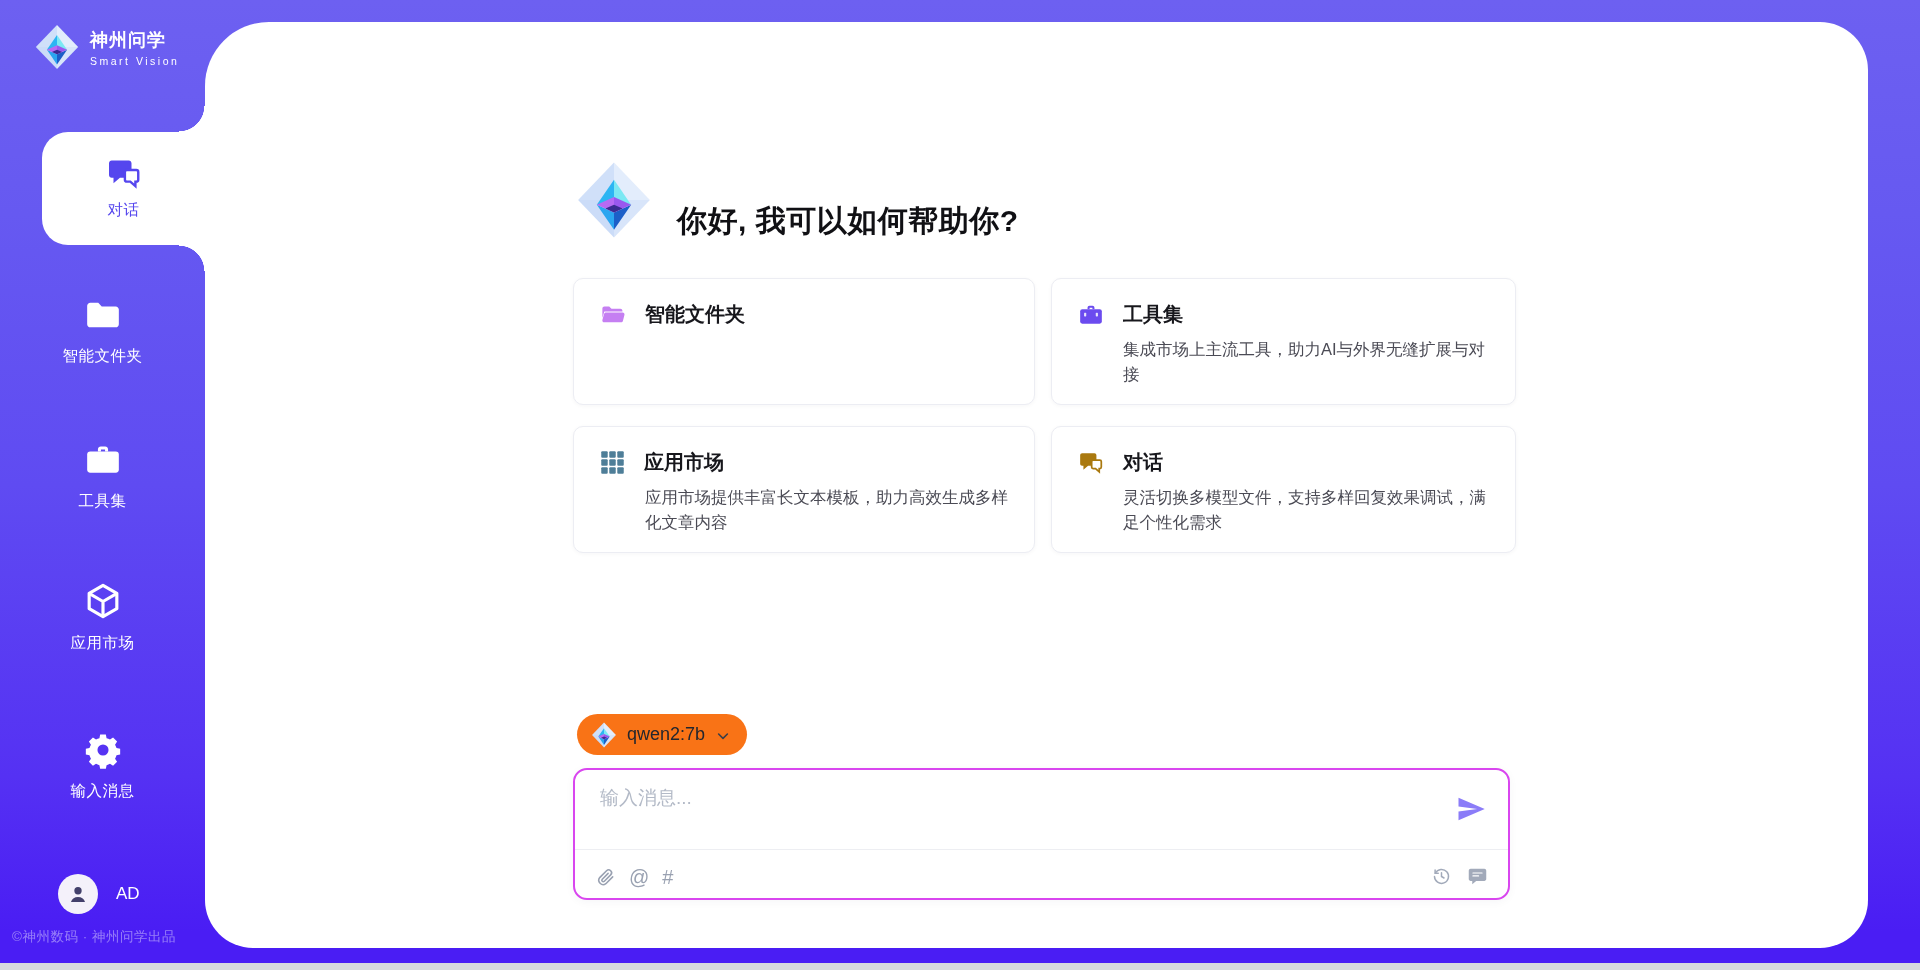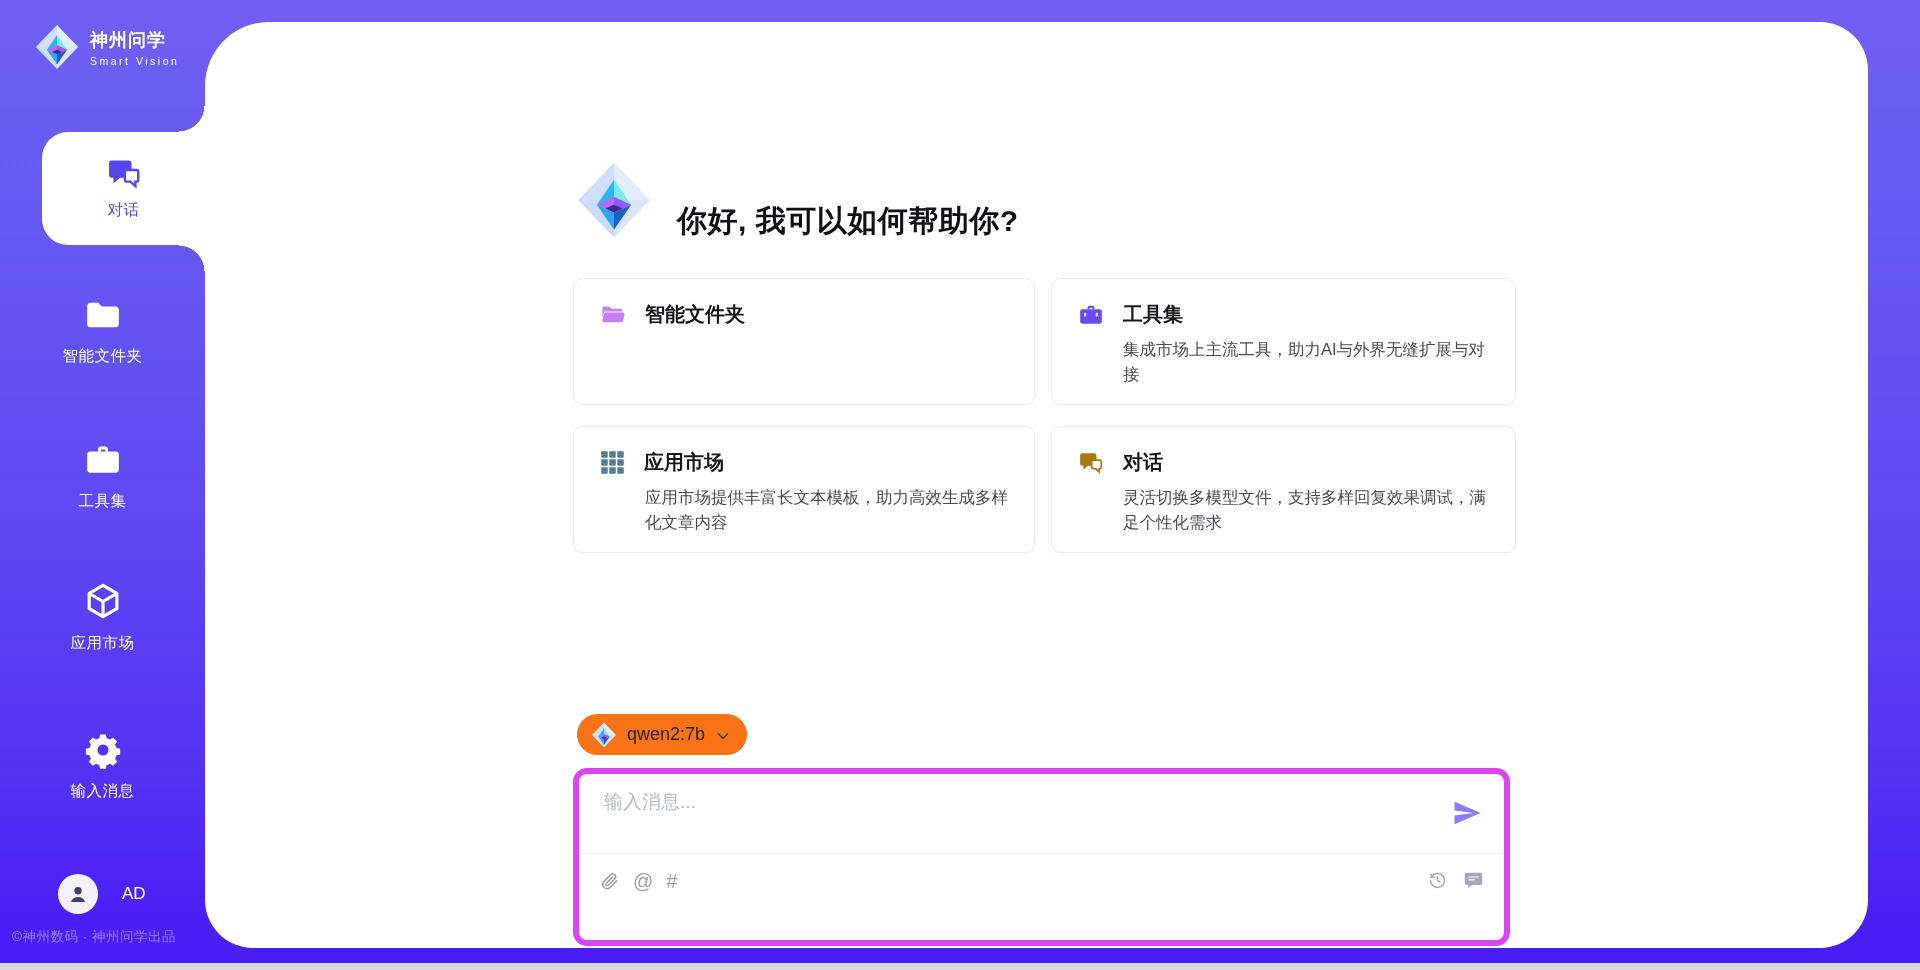--- a/index.html
+++ b/index.html
@@ -38,21 +38,21 @@
   .scoop-top    { top:106px; background:radial-gradient(circle 26px at 0 0,    rgba(0,0,0,0) 0 25px, #fff 25.5px); }
   .scoop-bottom { top:245px; background:radial-gradient(circle 26px at 0 100%, rgba(0,0,0,0) 0 25px, #fff 25.5px); }
 
   .nav-item { position:absolute; left:0; width:205px; display:flex; flex-direction:column; align-items:center; gap:12px; color:#fff; cursor:pointer; }
   .nav-folder  { top:296px; }
   .nav-toolbox { top:441px; }
   .nav-cube    { top:581px; }
   .nav-gear    { top:731px; }
   .nav-label { font-size:15.5px; letter-spacing:.5px; }
 
-  .user-row { position:absolute; left:58px; top:874px; display:flex; align-items:center; gap:24px; cursor:pointer; }
+  .user-row { position:absolute; left:58px; top:874px; display:flex; align-items:center; gap:18px; cursor:pointer; }
   .avatar { width:40px; height:40px; border-radius:50%; background:#F4F1FA; display:flex; align-items:center; justify-content:center; }
   .user-name { color:#fff; font-size:17px; }
   .sidebar-footer { position:absolute; left:12px; top:928px; color:rgba(255,255,255,.42); font-size:13.5px; letter-spacing:.5px; white-space:nowrap; }
 
   
   .greeting { position:absolute; left:575px; top:158px; display:flex; align-items:center; gap:24px; }
   .greeting-title { font-size:30px; font-weight:800; color:#101014; letter-spacing:.5px;margin-top:43px; }
 
   .cards { position:absolute; left:573px; top:278px; display:grid; grid-template-columns:462px 465px; grid-auto-rows:127px; gap:21px 16px; }
   .card {
@@ -64,22 +64,22 @@
   .card-desc { margin:9px 0 0 45px; font-size:16.5px; color:#4B4B55; line-height:25px; }
 
   .model-pill {
     position:absolute; left:577px; top:714px; height:41px; padding:0 16px 0 14px;
     background:#f97316; border-radius:21px; display:flex; align-items:center; gap:10px; cursor:pointer;
   }
   .model-label { font-size:18px; color:#23262E; }
   .model-pill .chev { color:#3A3F4A; margin-top:2px; }
 
   .composer {
-    position:absolute; left:573px; top:768px; width:937px; height:178px;
-    background:#fff; border:6px solid #d946ef; border-radius:14px;
+    position:absolute; left:573px; top:768px; width:937px; height:132px;
+    background:#fff; border:2px solid #d946ef; border-radius:14px;
     box-shadow:0 2px 10px rgba(30,30,70,.04);
   }
   .composer textarea {
     position:absolute; left:25px; top:15px; width:840px; height:56px;
     border:none; outline:none; resize:none; background:transparent;
     font-family:"Liberation Sans", sans-serif; font-size:19px; color:#30343C;
   }
   .composer textarea::placeholder { color:#B3BAC7; }
   .send-btn { position:absolute; right:22px; top:24px; width:30px; height:30px; color:#8B7CF8; cursor:pointer; background:none; border:none; }
   .composer-divider { position:absolute; left:0; right:0; top:79px; height:1px; background:#EDEEF2; }

